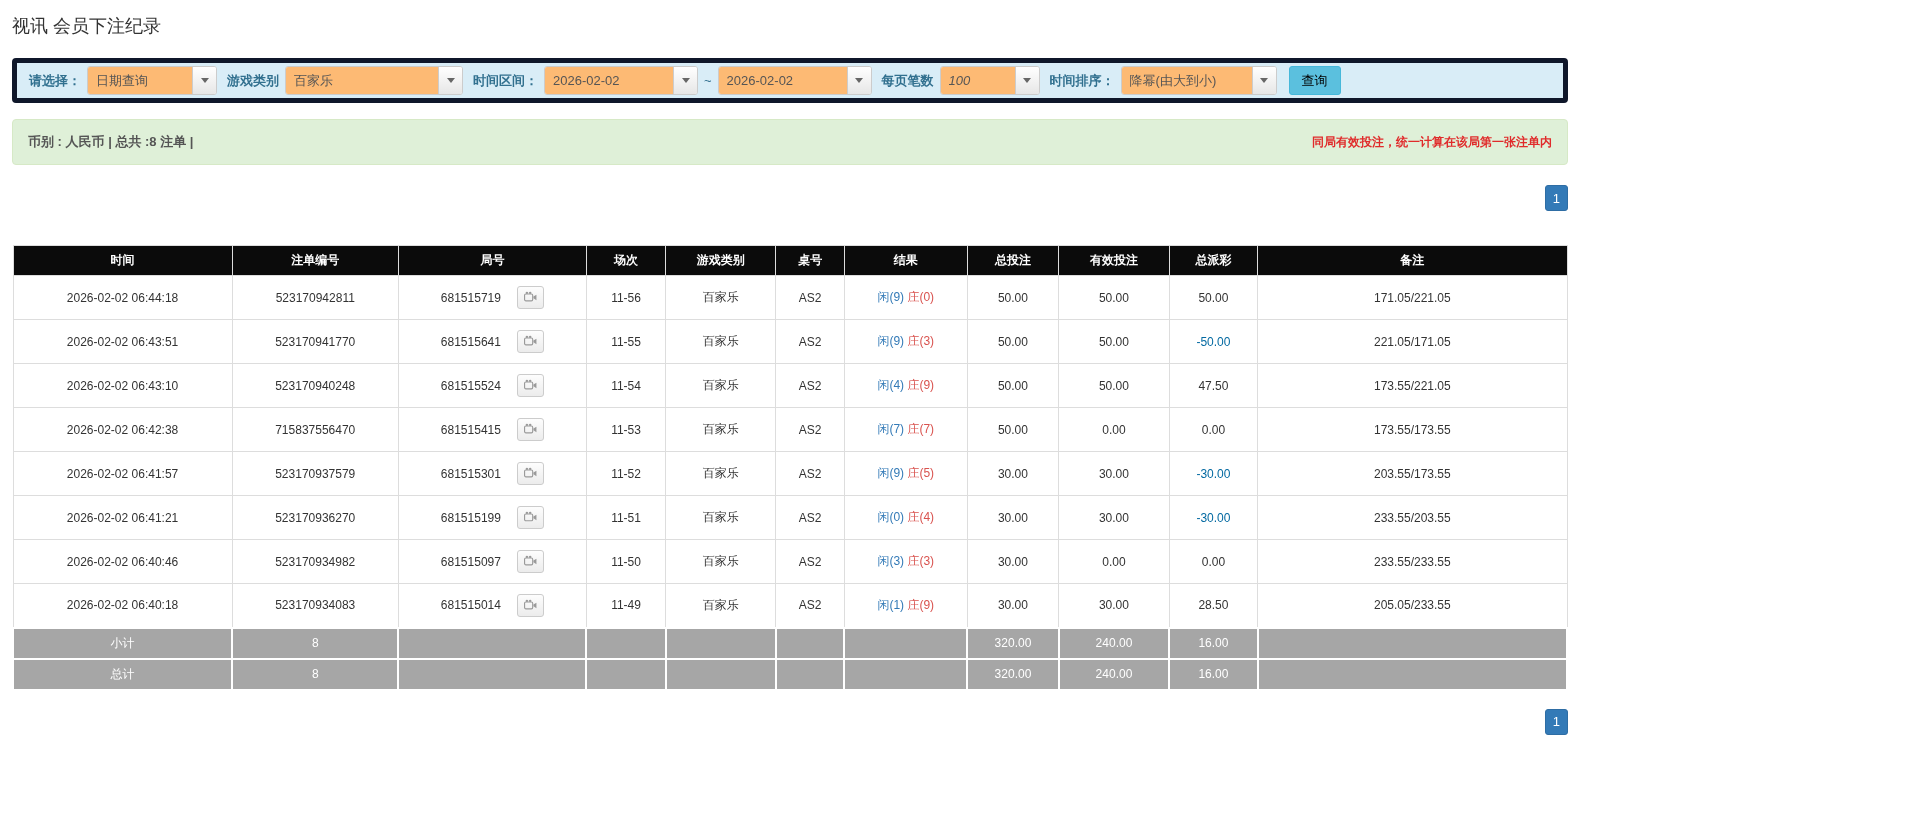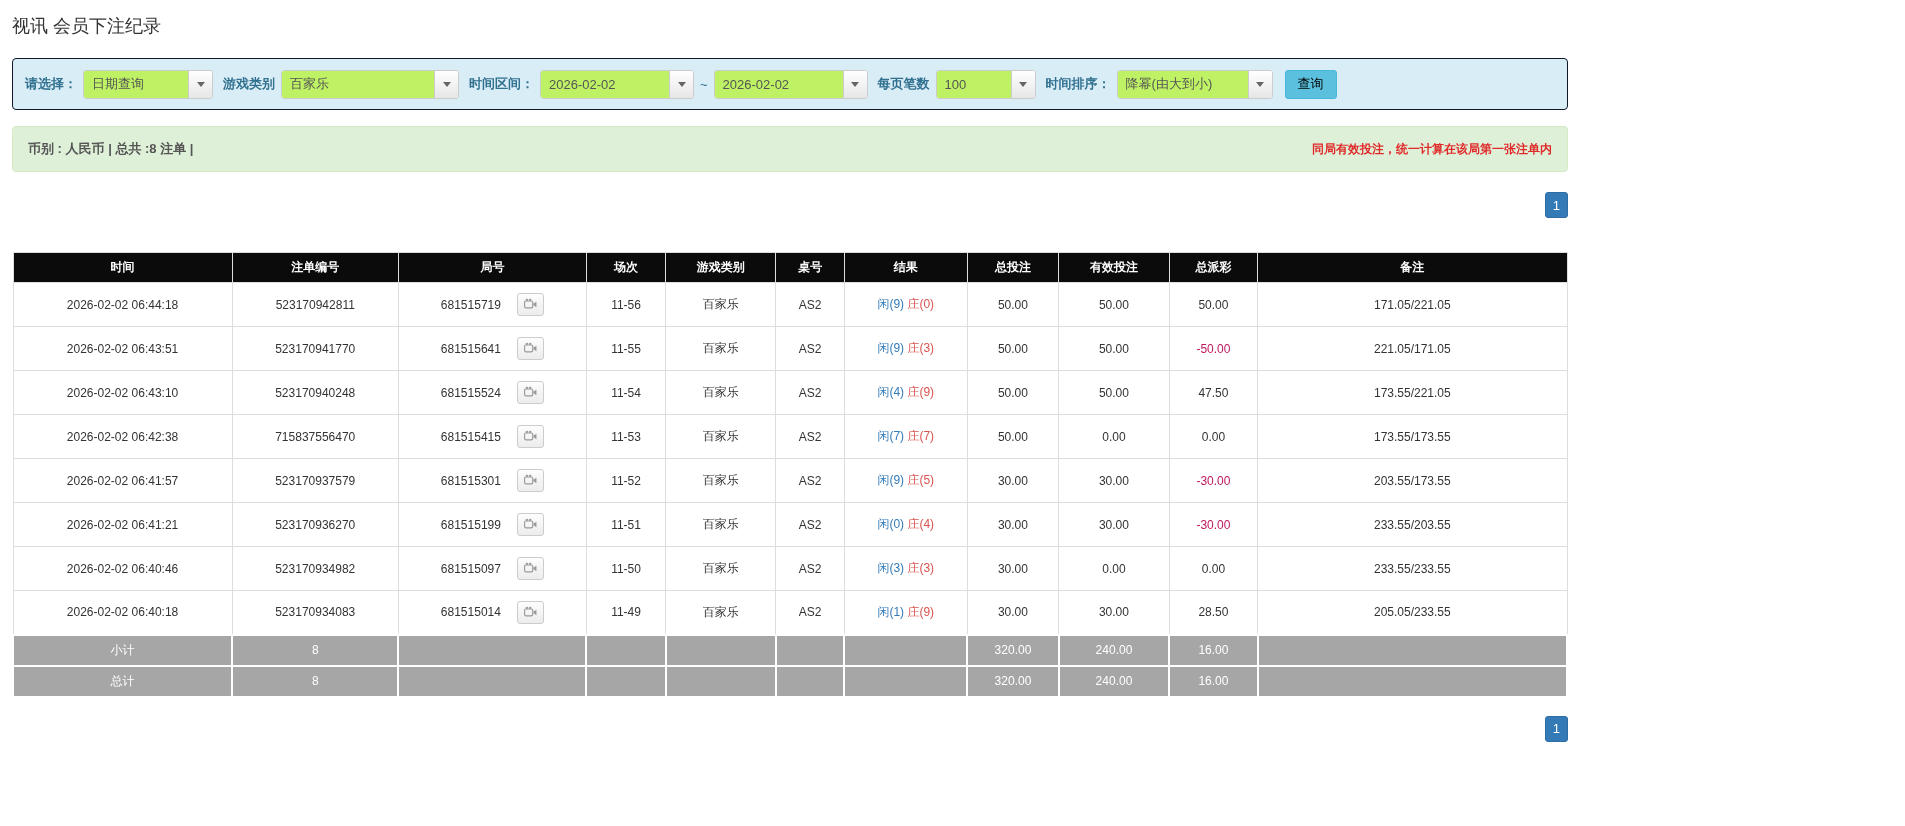--- a/index.html
+++ b/index.html
@@ -8,32 +8,32 @@
     width: 1905px; height: 826px;
     font-family: "Liberation Sans", "DejaVu Sans", sans-serif;
     color: #333; overflow: hidden;
   }
   .container { width: 1556px; margin: 14px 0 0 12px; }
 
   .page-title { font-size: 18px; color: #333; font-weight: 400; margin-bottom: 20px; }
 
   
   .filter-bar {
-    background: #d9edf7; border: 1px solid #0f172a; border-radius: 4px;
-    padding: 5px 10px; display: flex; align-items: center; height: 52px;
+    background: #d9edf7; border: 5px solid #0f172a; border-radius: 4px;
+    padding: 5px 10px; display: flex; align-items: center; height: 45px;
   }
   .filter-label { color: #31708f; font-weight: bold; font-size: 13px; margin: 0 6px 0 10px; white-space: nowrap; }
   .filter-label.first { margin-left: 2px; }
   .combo {
     display: inline-flex; align-items: stretch; background: #fff;
     border: 1px solid #ccc; border-radius: 3px; height: 29px; overflow: hidden;
   }
   .combo-text {
     border: none; outline: none; padding: 0 8px; font-size: 13px; color: #555;
-    font-family: inherit; background: #bef264;
+    font-family: inherit; background: #fdba74;
   }
   .combo-btn {
     width: 24px; border-left: 1px solid #ccc;
     background: linear-gradient(#ffffff, #e6e6e6);
     display: flex; align-items: center; justify-content: center; cursor: pointer;
   }
   .caret {
     width: 0; height: 0; border-left: 4px solid transparent;
     border-right: 4px solid transparent; border-top: 5px solid #666;
   }
@@ -68,21 +68,21 @@
     background: #0b0b0b; color: #fff; font-weight: bold; height: 30px;
     border: 1px solid #ddd; text-align: center; font-size: 12px; padding: 0 2px;
   }
   .bet-table td {
     border: 1px solid #ddd; text-align: center; height: 44px; padding: 2px 4px;
     color: #333; background: #fff; overflow: hidden; white-space: nowrap;
   }
   .total-bet { color: #337ab7; cursor: pointer; }
   .res-player { color: #337ab7; }
   .res-banker { color: #d9534f; }
-  td.negative { color: #be185d; }
+  td.negative { color: #0369a1; }
 
   .round-wrap { display: inline-flex; align-items: center; gap: 16px; }
   .video-btn {
     width: 27px; height: 23px; border: 1px solid #ccc; border-radius: 3px;
     background: linear-gradient(#fdfdfd, #ececec);
     display: inline-flex; align-items: center; justify-content: center; cursor: pointer;
   }
 
   .summary-row td {
     background: #a6a6a6; color: #fff; height: 31px; border: 2px solid #fff;
@@ -123,21 +123,21 @@
     <span class="range-sep">~</span>
     <div class="combo">
       <input class="combo-text" style="width: 128px;" value="2026-02-02">
       <span class="combo-btn">
           <span class="caret"></span>
         </span>
     </div>
 
     <span class="filter-label">每页笔数</span>
     <div class="combo">
-      <input class="combo-text" style="width: 74px;" value="100">
+      <input class="combo-text" style="width: 74px; font-style: italic;" value="100">
       <span class="combo-btn">
           <span class="caret"></span>
         </span>
     </div>
 
     <span class="filter-label">时间排序：</span>
     <div class="combo">
       <input class="combo-text" style="width: 130px;" value="降幂(由大到小)">
       <span class="combo-btn">
           <span class="caret"></span>

